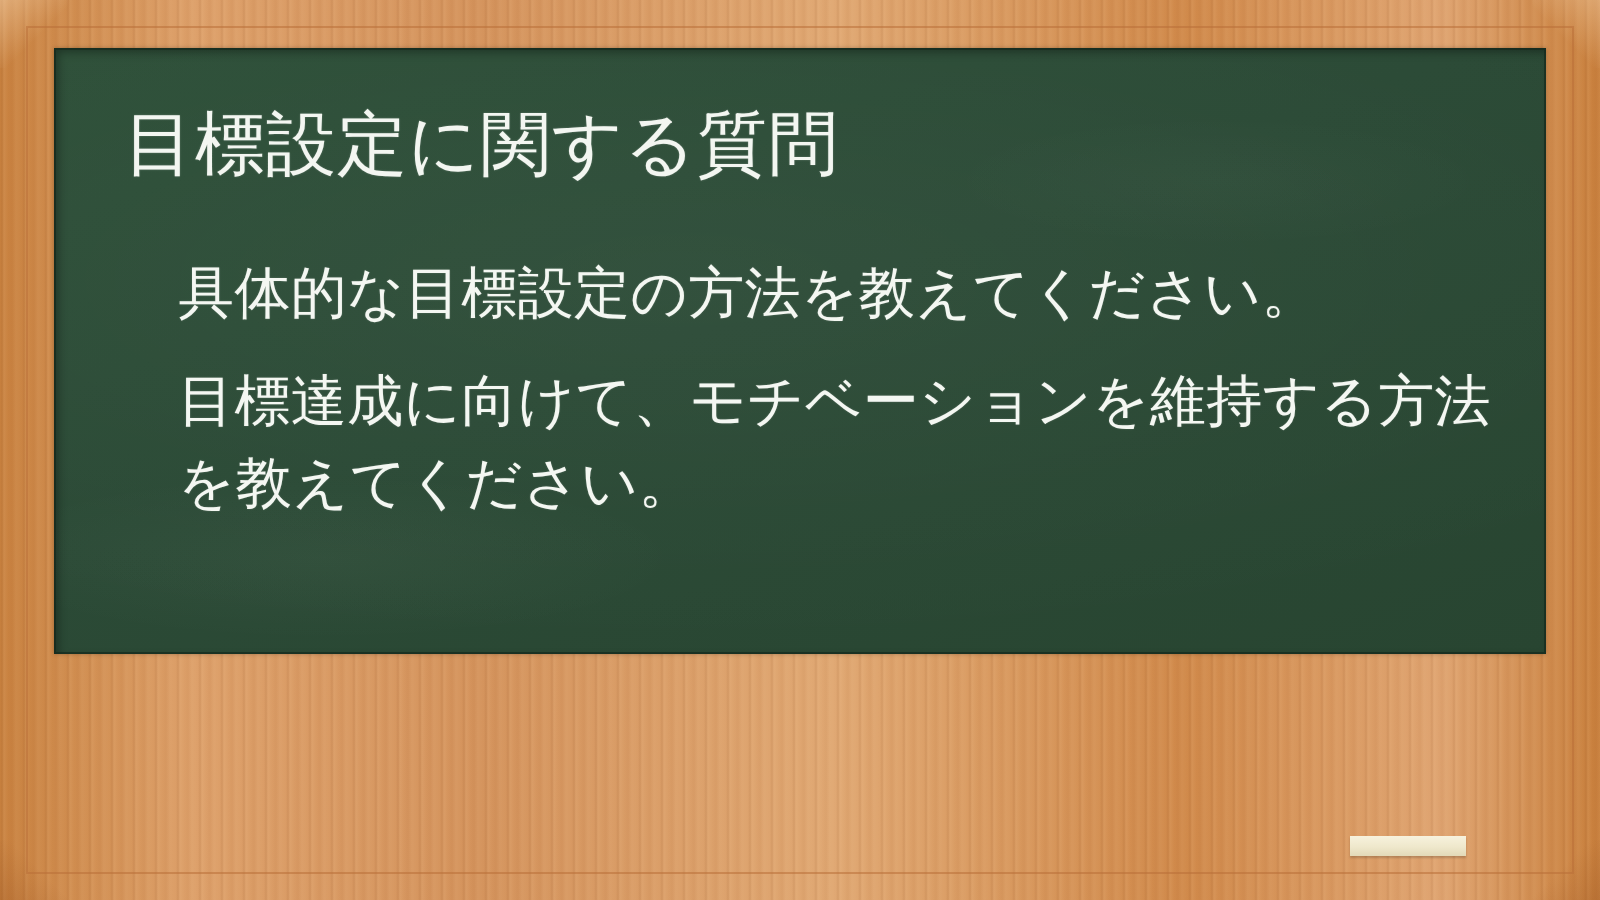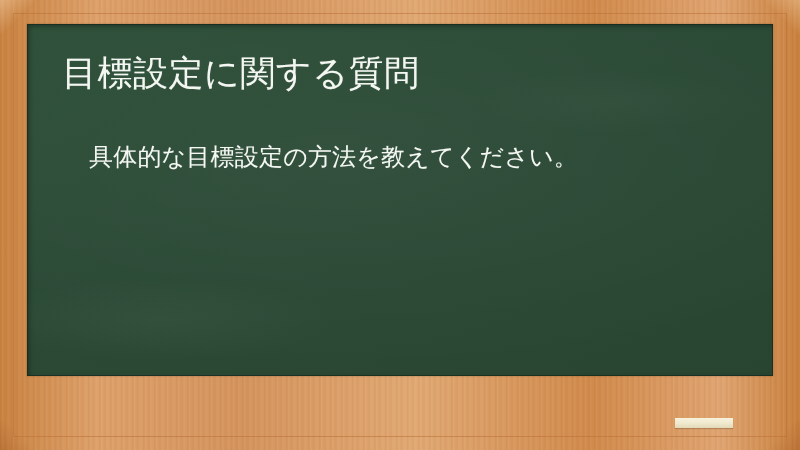--- a/index.html
+++ b/index.html
@@ -78,21 +78,21 @@
     border: 1px solid rgba(185, 112, 56, 0.55);
     pointer-events: none;
   }
 
   
   .board {
     position: absolute;
     left: 27px;
     top: 24px;
     width: 746px;
-    height: 352px;
+    height: 303px;
     background:
       radial-gradient(ellipse 120% 90% at 42% 38%,
         rgba(255,255,255,0.035) 0%,
         rgba(255,255,255,0.012) 42%,
         rgba(0,0,0,0.00) 70%),
       linear-gradient(160deg, #2e5039 0%, #2b4a36 45%, #284531 100%);
     box-shadow:
       inset 0 0 0 1px rgba(20, 40, 28, 0.65),
       inset 2px 2px 5px rgba(0, 0, 0, 0.35),
       0 0 2px rgba(0,0,0,0.25);
@@ -131,25 +131,25 @@
   }
 
   .bullets {
     position: absolute;
     left: 62px;
     top: 103px;
     width: 672px;
   }
 
   .bullet {
-    font-size: 24px;
+    font-size: 28px;
     line-height: 1.46;
     color: #f4f7f2;
     letter-spacing: 0.2px;
-    margin: 12px 0 13px 0;
+    margin: 0 0 13px 0;
     text-shadow: 0 0 1px rgba(255,255,255,0.22);
   }
   .bullet:last-child { margin-bottom: 0; }
 
   
   .chalk-piece {
     position: absolute;
     left: 675px;
     top: 418px;
     width: 58px;
@@ -173,20 +173,21 @@
 
   <div class="board">
     <div class="board-dust"></div>
 
     <div class="board-content">
 
       <div class="title">目標設定に関する質問</div>
 
       <div class="bullets">
         <p class="bullet">具体的な目標設定の方法を教えてください。</p>
+        <p class="bullet">目標達成に向けて、モチベーションを維持する方法を教えてください。</p>
       </div>
 
     </div>
   </div>
 
   <div class="chalk-piece"></div>
 
 </div>
 
 </body></html>

